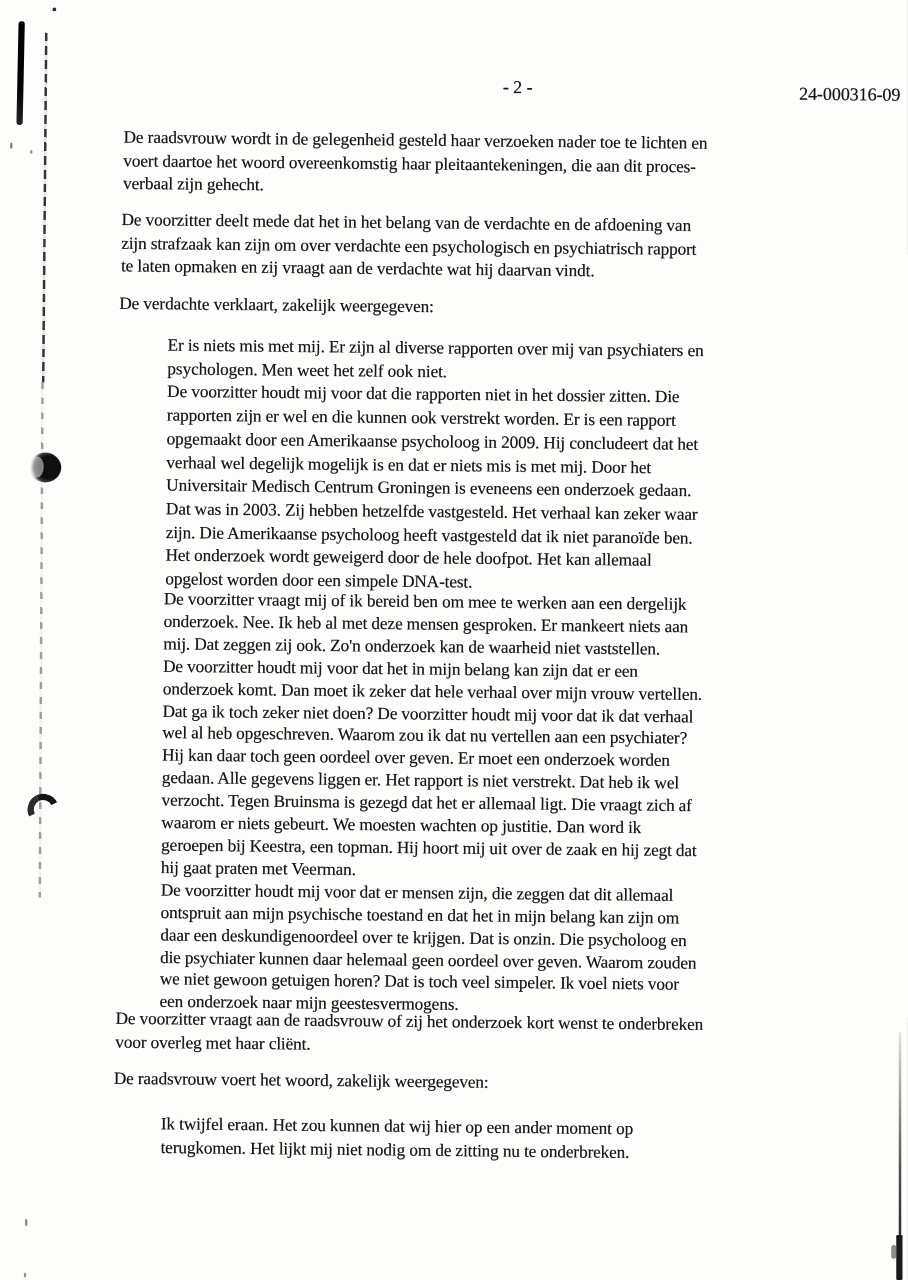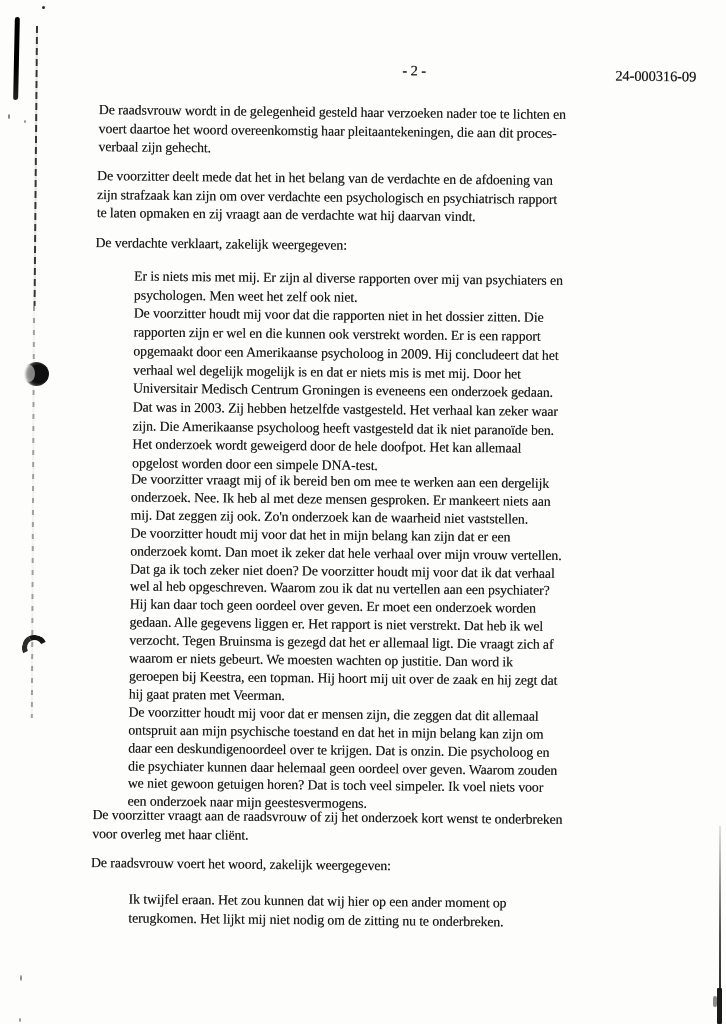--- a/index.html
+++ b/index.html
@@ -68,21 +68,21 @@
 </style>
 </head>
 <body>
 
 <div class="page">
 
   <div class="rot">
 
     <div class="txt header-num" style="left:403px; top:57px;">- 2 -</div>
 
-    <div class="txt header-num" style="left:616px; top:60px;">24-000316-09</div>
+    <div class="txt header-num" style="left:640px; top:60px;">24-000316-09</div>
 
     <div class="txt" style="left:100px; top:100px; width:575px;">De raadsvrouw wordt in de gelegenheid gesteld haar verzoeken nader toe te lichten en
 voert daartoe het woord overeenkomstig haar pleitaantekeningen, die aan dit proces-
 verbaal zijn gehecht.</div>
 
     <div class="txt" style="left:99px; top:166px; width:575px;">De voorzitter deelt mede dat het in het belang van de verdachte en de afdoening van
 zijn strafzaak kan zijn om over verdachte een psychologisch en psychiatrisch rapport
 te laten opmaken en zij vraagt aan de verdachte wat hij daarvan vindt.</div>
 
     <div class="txt" style="left:98px; top:233px; width:575px;">De verdachte verklaart, zakelijk weergegeven:</div>

